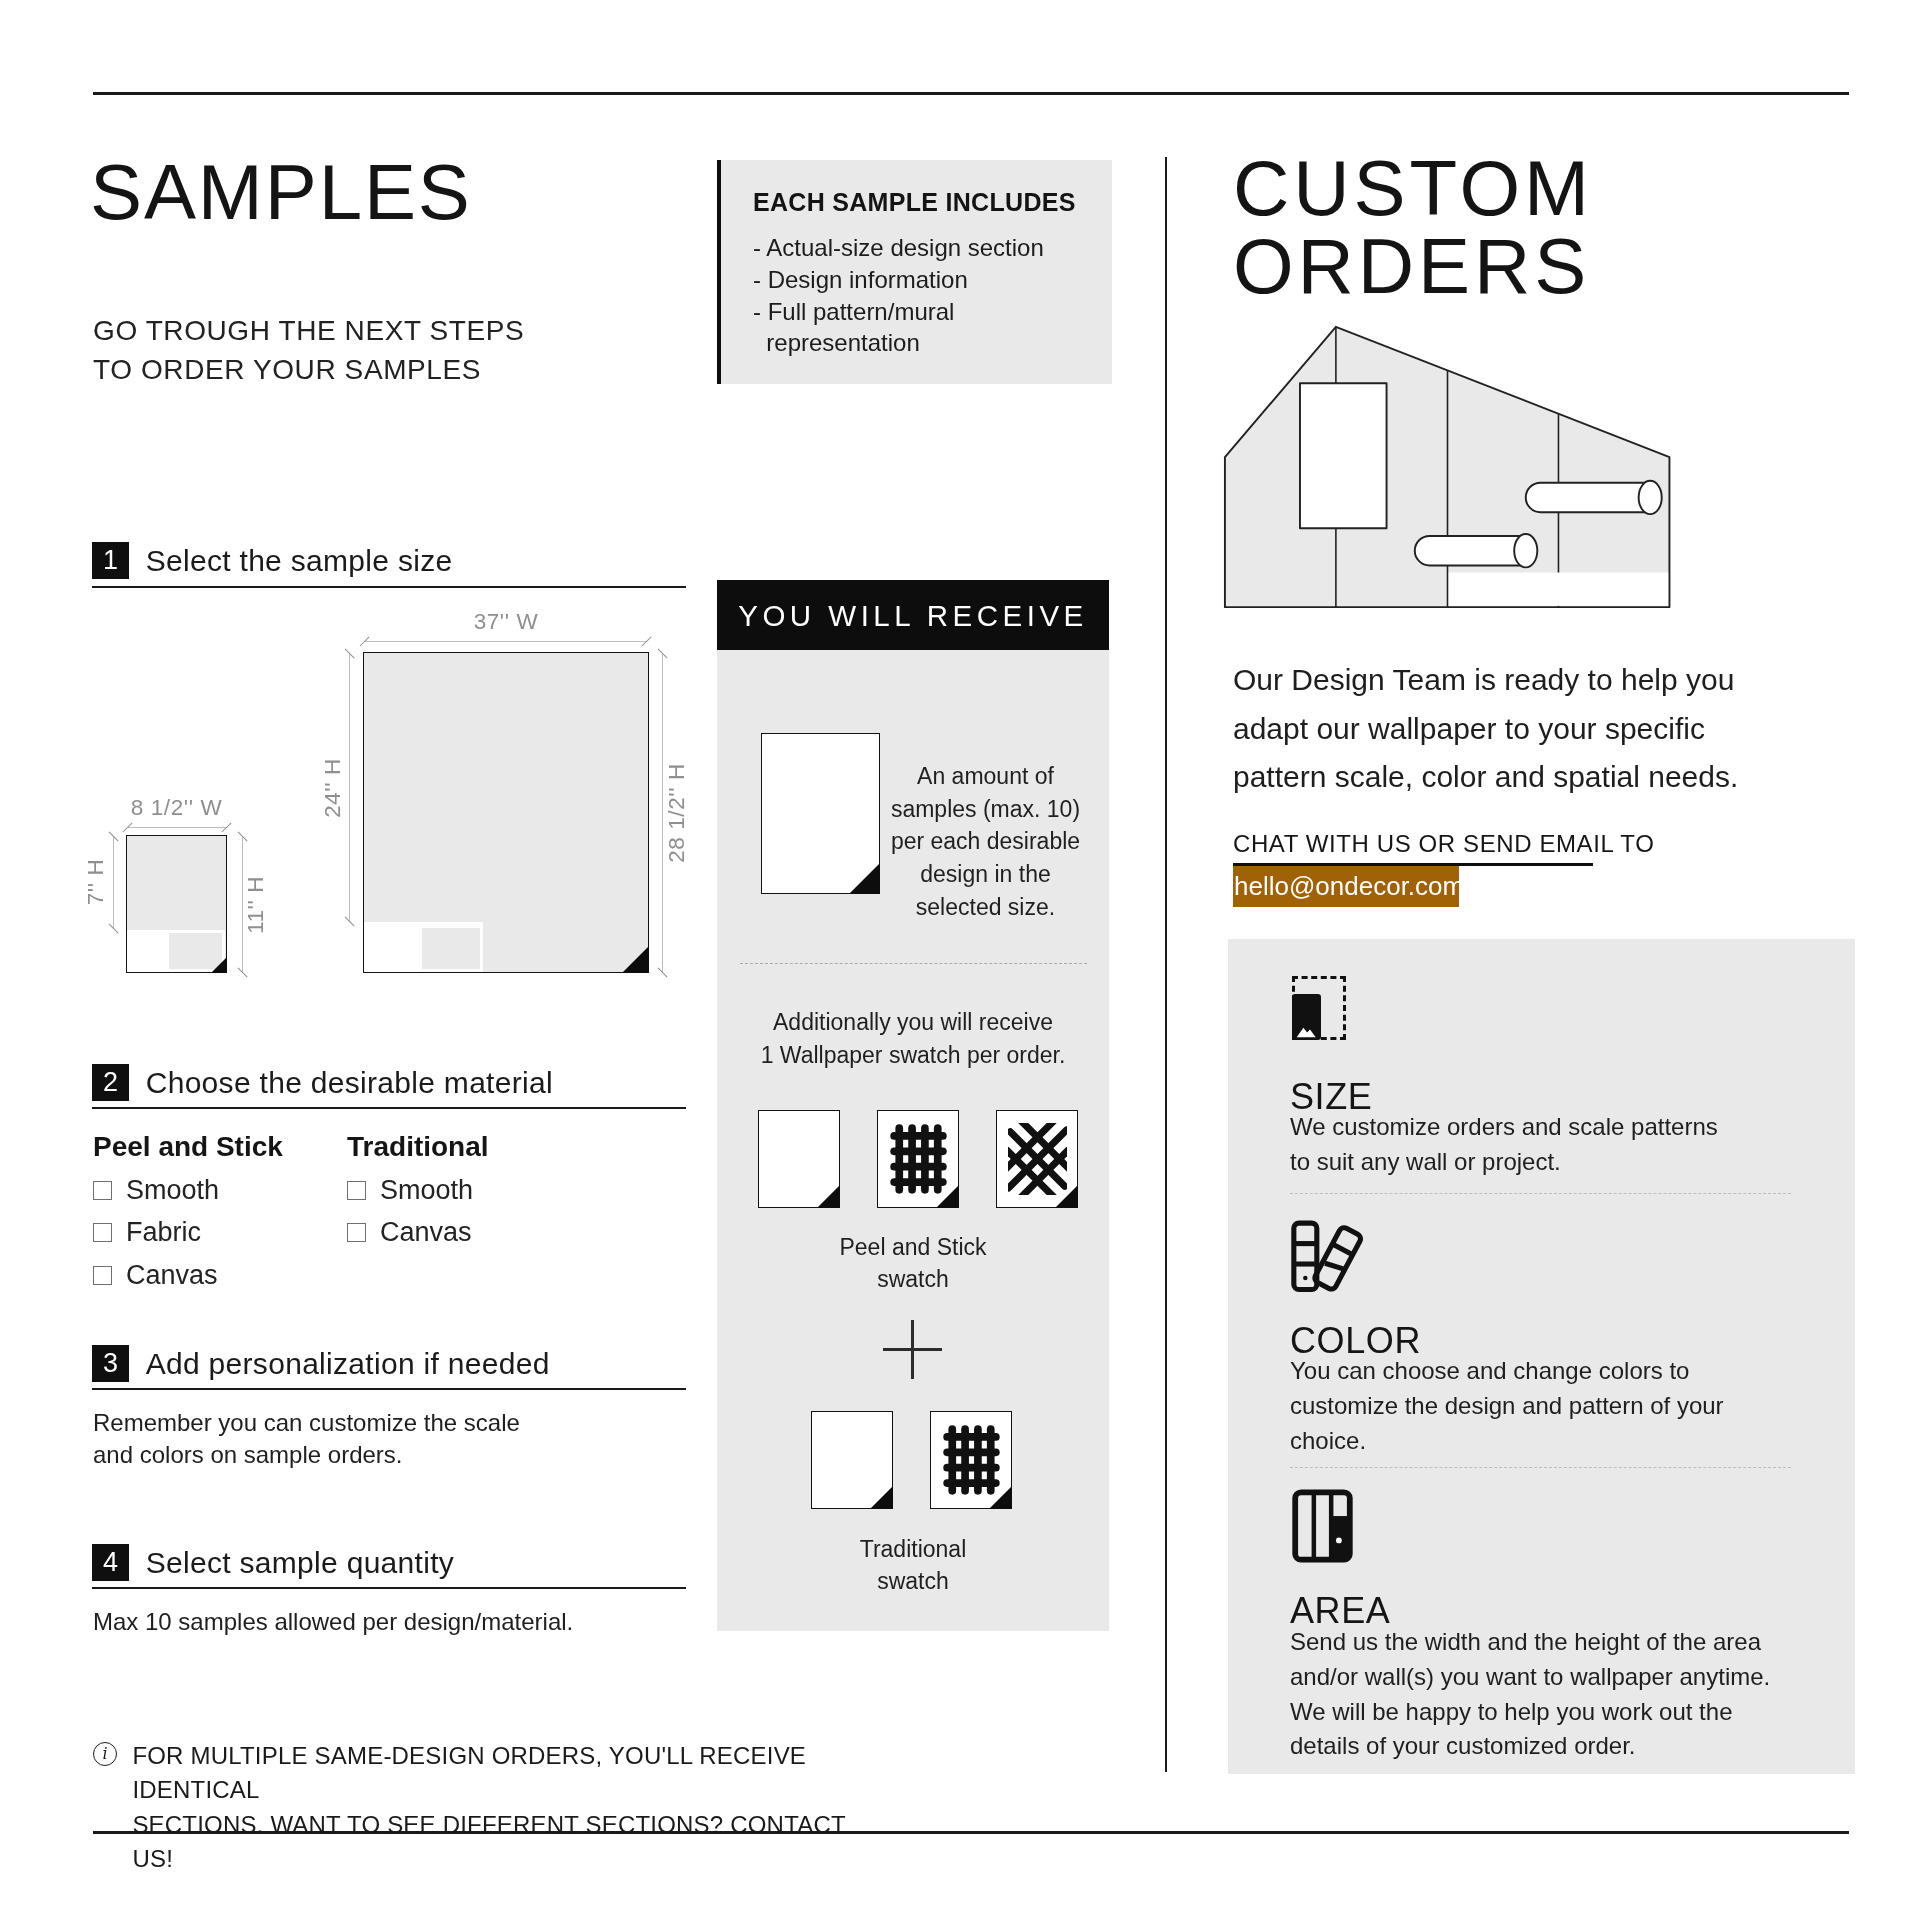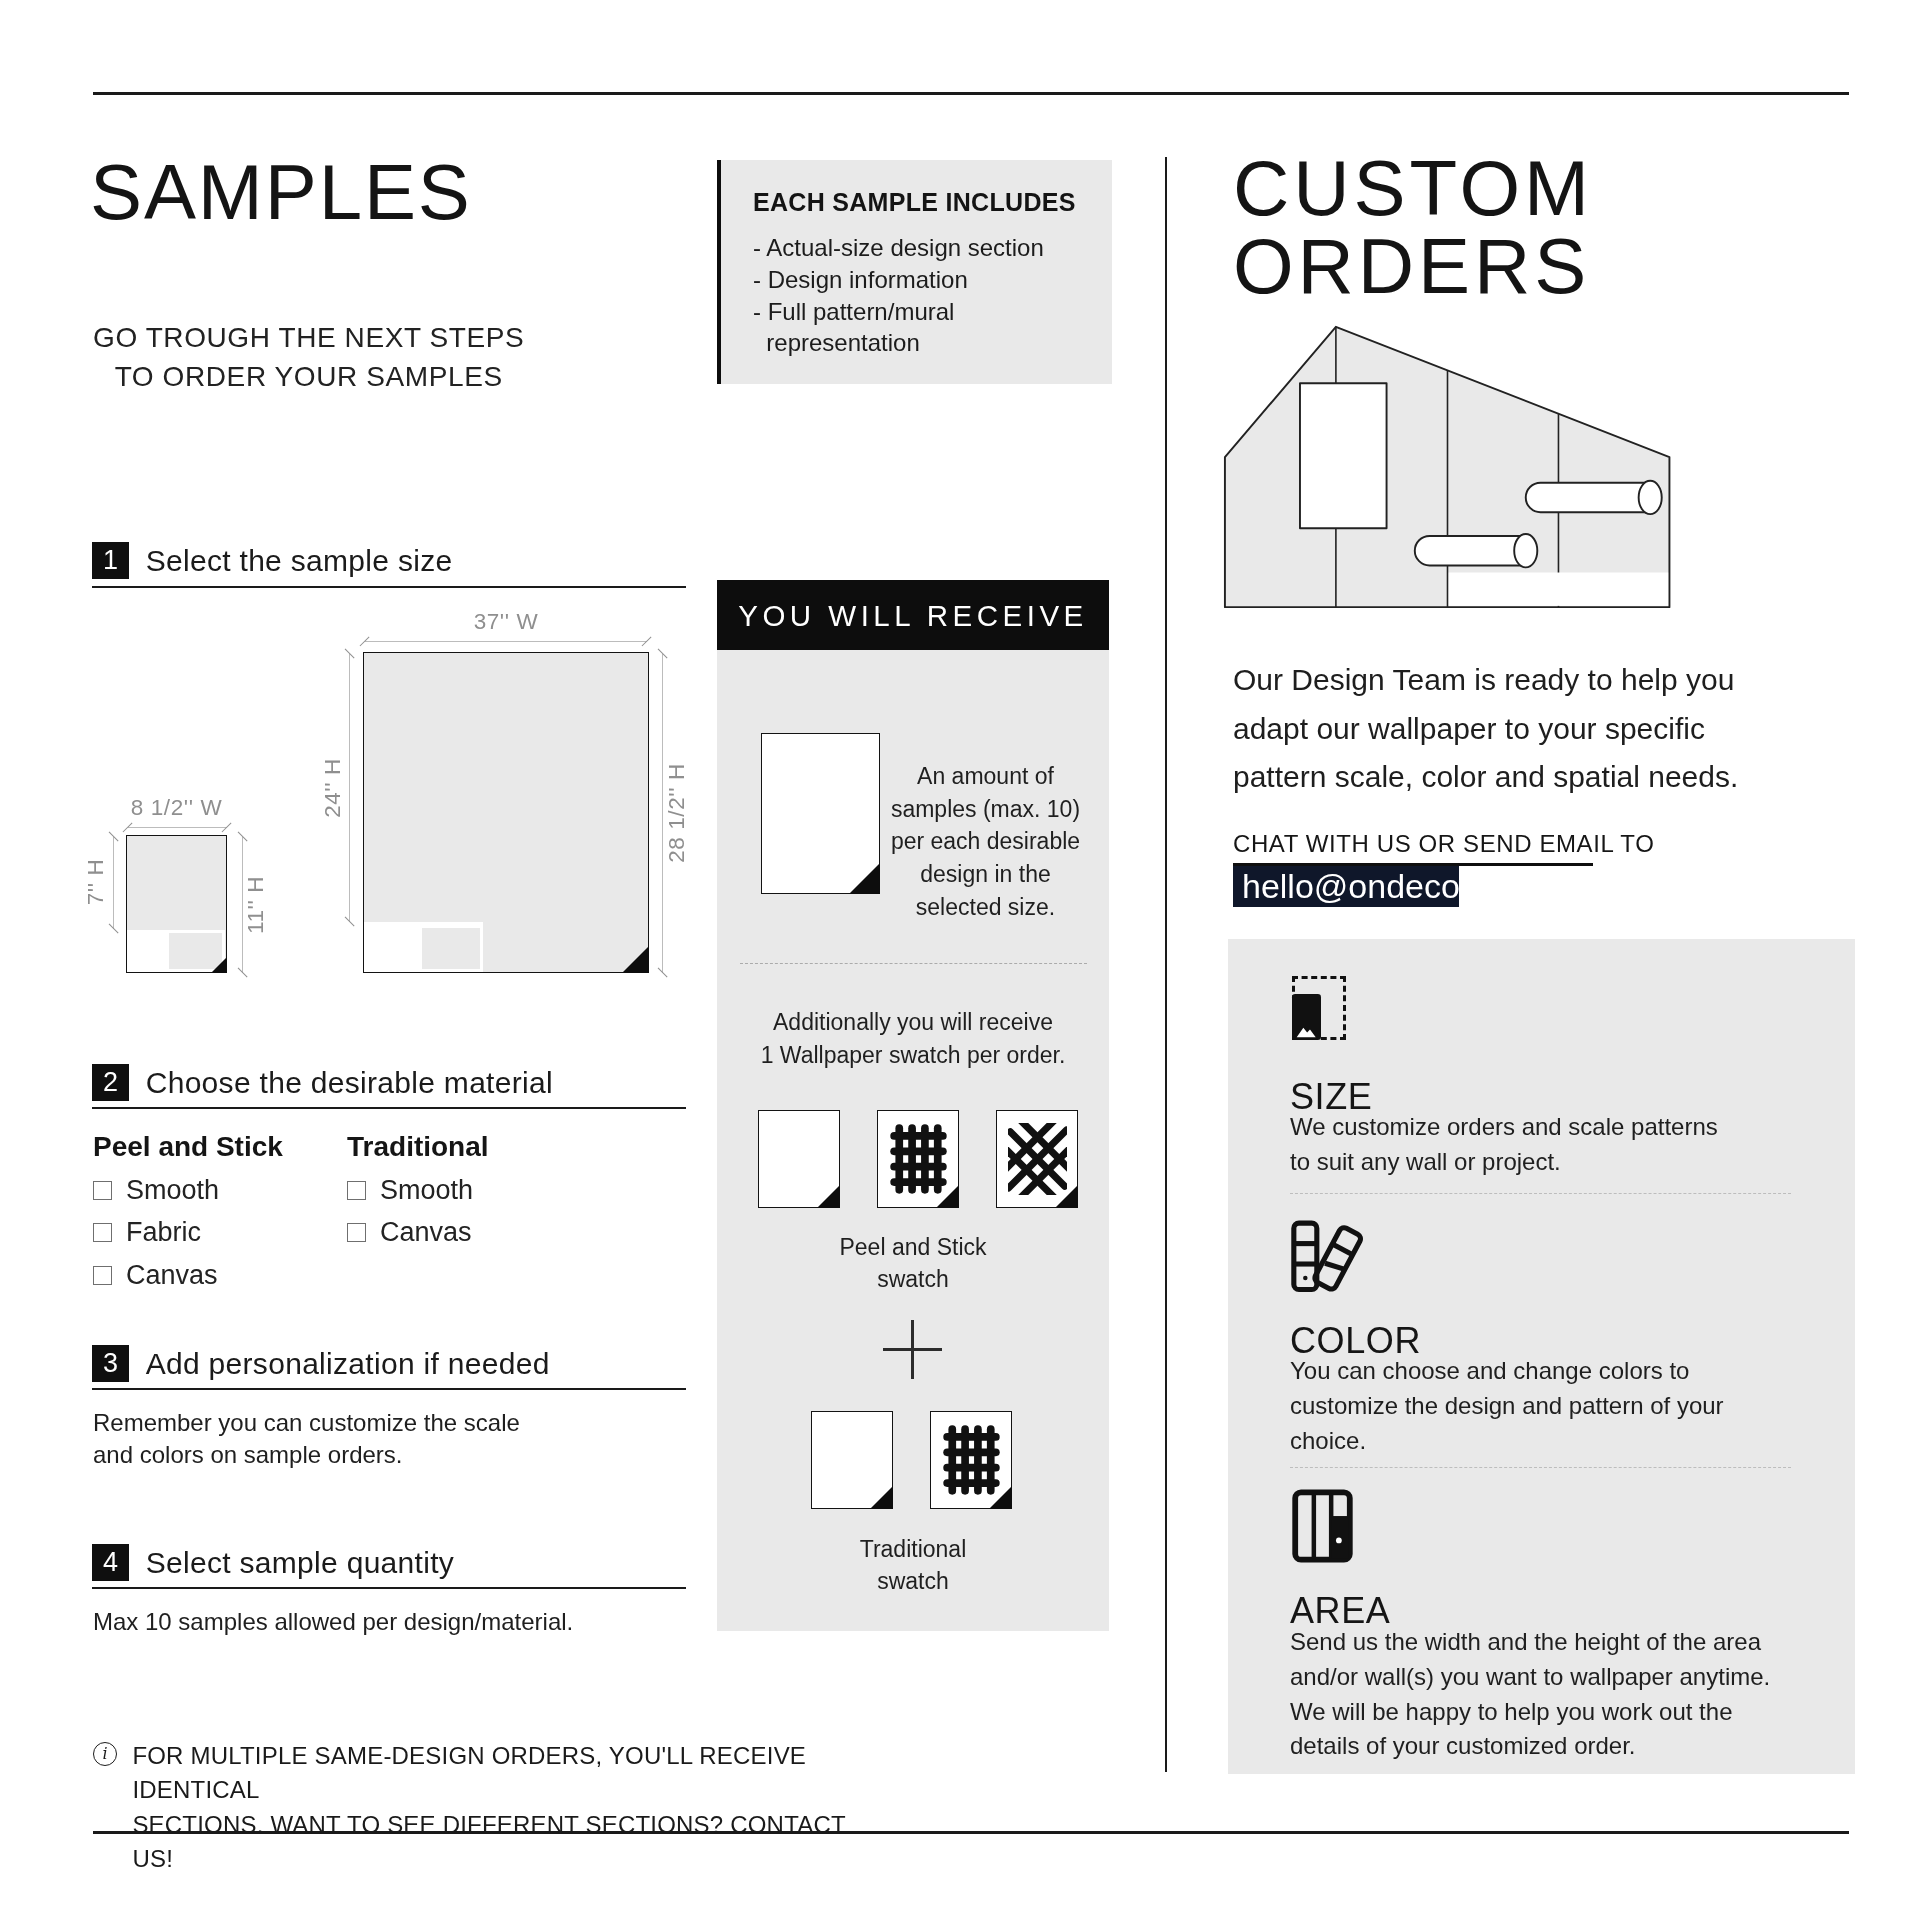--- a/index.html
+++ b/index.html
@@ -45,41 +45,41 @@
   .dashed{border-top:1.3px dashed #ababab;}
   .swatch{width:82px;height:98px;background:#fff;border:1.9px solid #131313;box-sizing:border-box;position:absolute;display:flex;align-items:center;justify-content:center;}
   .caption{font-size:23px;line-height:1.4;color:#1f1f1f;text-align:center;}
   .plus{width:59px;height:59px;position:relative;}
   .plus .pb1{position:absolute;left:0;top:28px;width:59px;height:2.6px;background:#2c2c2c;}
   .plus .pb2{position:absolute;left:28px;top:0;width:2.6px;height:59px;background:#2c2c2c;}
   
   .para{font-size:30px;line-height:1.62;color:#1e1e1e;}
   .chat{font-size:24px;letter-spacing:0.6px;color:#161616;}
   .chat-underline{height:3.2px;background:#0f0f0f;}
-  .email-box{background:#0f172a;color:#fff;font-size:34px;line-height:41px;padding-left:9px;box-sizing:border-box;}
+  .email-box{background:#a16207;color:#fff;font-size:26px;line-height:41px;padding-left:1px;box-sizing:border-box;}
   .gray-box{background:#e9e9e9;}
   .sec-head{font-size:36px;letter-spacing:0.6px;color:#151515;}
   .sec-body{font-size:24px;line-height:1.45;color:#1f1f1f;}
   .crop-frame{width:54px;height:64px;border:3.2px dashed #111;box-sizing:border-box;position:relative;}
   .crop-solid{position:absolute;left:-3.2px;bottom:-3.2px;width:29.5px;height:46px;background:#111;border-radius:3.2px;display:flex;align-items:flex-end;justify-content:center;}
   .note-row{display:flex;gap:15.4px;align-items:flex-start;}
   .info-icon{width:24px;height:24px;border:1.9px solid #1c1c1c;border-radius:50%;box-sizing:border-box;display:flex;align-items:center;justify-content:center;font-family:"DejaVu Serif",serif;font-style:italic;font-size:16px;color:#1c1c1c;flex:0 0 auto;margin-top:2.6px;}
   .note-text{font-size:24px;line-height:1.43;letter-spacing:0.2px;color:#1a1a1a;}
 </style>
 </head>
 <body>
 
 <div id="page">
 
   <div class="abs rule" style="left:93px;top:92px;width:1756px;"></div>
   <div class="abs rule" style="left:93px;top:1831px;width:1756px;"></div>
   <div class="abs vrule" style="left:1165px;top:157px;height:1615px;"></div>
 
   <div class="abs big-title" style="left:90px;top:153px;">SAMPLES</div>
-  <div class="abs intro ws" style="left:93px;top:319px;text-align:center;">GO TROUGH THE NEXT STEPS
+  <div class="abs intro ws" style="left:93px;top:312px;">GO TROUGH THE NEXT STEPS
 TO ORDER YOUR SAMPLES</div>
 
   <div class="abs step-head" style="left:92px;top:541px;">
     <div class="step-num">1</div>
     <div class="step-label">Select the sample size</div>
   </div>
   <div class="abs step-underline" style="left:92px;top:586px;"></div>
 
   <div class="abs dim-label" style="left:363px;top:609px;width:286px;text-align:center;">37'' W</div>
   <div class="abs dimh" style="left:365px;top:641px;width:282px;"></div>

